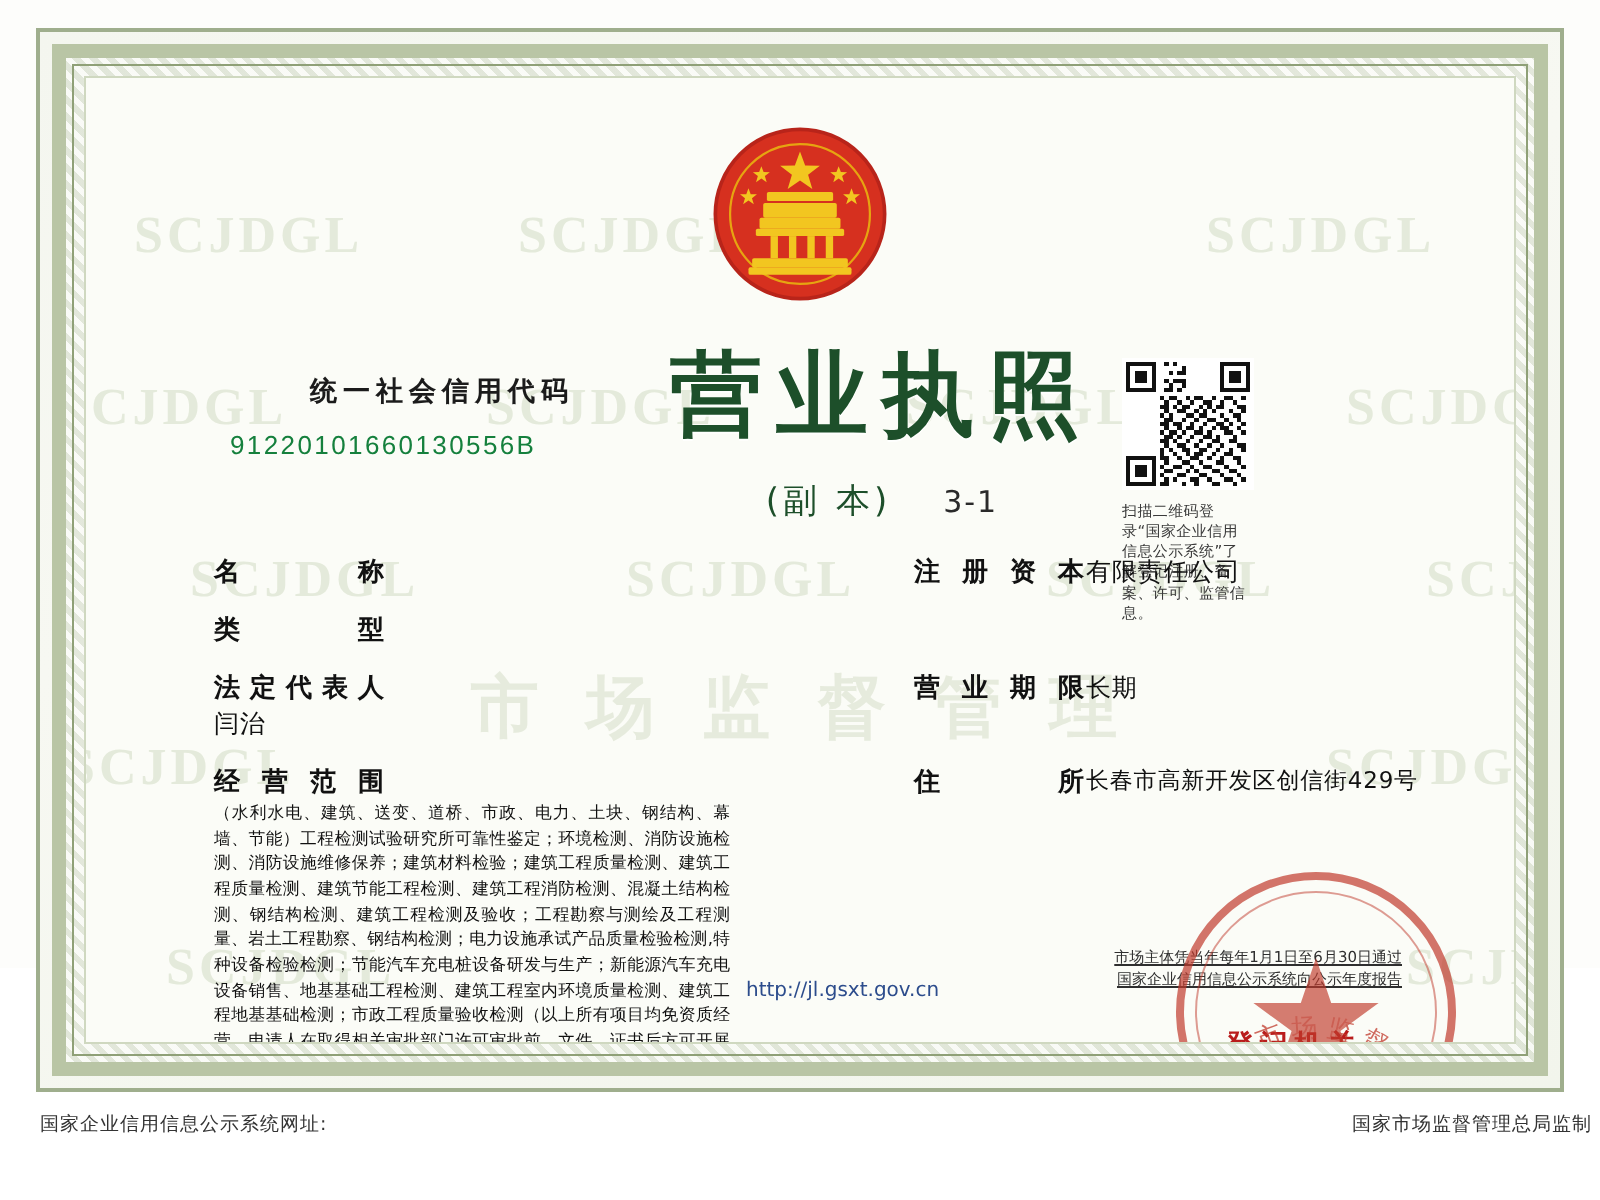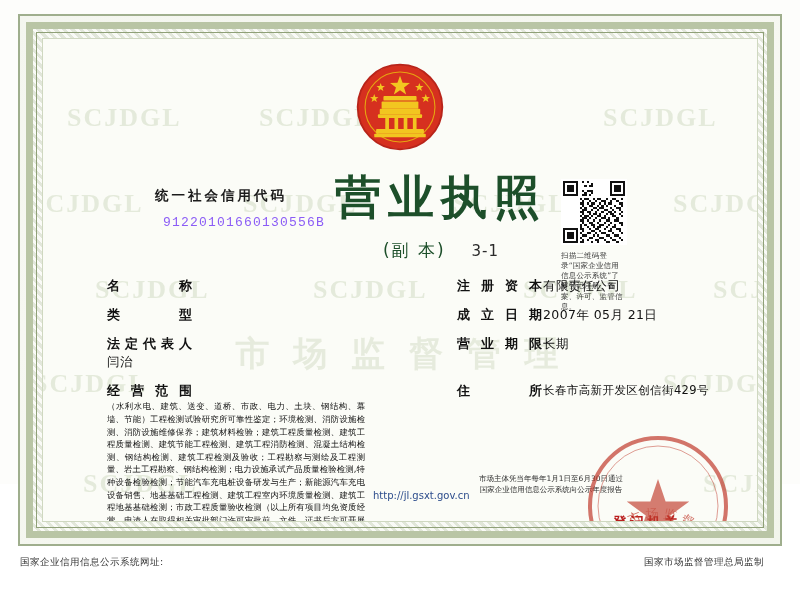--- a/index.html
+++ b/index.html
@@ -145,24 +145,23 @@
   .credit-label {
     font-size: 13.5px;
     color: #1b1b1b;
     letter-spacing: 3px;
     font-weight: 600;
     margin-left: 40px;
   }
   .credit-value {
     margin-top: 10px;
     font-size: 13px;
-    color: #8b5cf6;
+    color: #15803d;
     letter-spacing: 1.2px;
-    font-family: Liberation Mono, monospace;
-    margin-left: 48px;
+    font-family: Liberation Sans, sans-serif;
   }
 
   
   .qr-wrap {
     position: absolute;
     right: 58px;
     top: 140px;
     width: 138px;
     z-index: 5;
     display: flex;
@@ -264,26 +263,27 @@
     letter-spacing: 3px;
     color: #b91c1c;
     z-index: 6;
   }
 
   
   .notes {
     position: absolute;
     right: 56px;
     bottom: 26px;
-    text-align: center;
+    text-align: right;
     font-size: 7.5px;
     line-height: 1.5;
     color: #2f2f2f;
     z-index: 5;
     width: 300px;
+    text-decoration: underline;
   }
   .url {
     position: absolute;
     left: 330px;
     bottom: 20px;
     font-size: 10px;
     color: #2c4c8c;
     z-index: 5;
   }
 
@@ -291,21 +291,21 @@
   .footer-left {
     position: absolute;
     left: 20px;
     top: 556px;
     font-size: 9.5px;
     color: #333;
     letter-spacing: .5px;
   }
   .footer-right {
     position: absolute;
-    right: 36px;
+    right: 4px;
     top: 556px;
     font-size: 9.5px;
     color: #333;
     letter-spacing: .5px;
   }
 </style>
 </head>
 <body>
 
 <div class="page">
@@ -548,24 +548,20 @@
           <div class="col-right">
             <div class="lbl">注册资本</div>
             <div class="val">有限责任公司</div>
           </div>
         </div>
 
         <div class="row">
           <div class="col-left">
             <div class="lbl">类　　型</div>
           </div>
-          <div class="col-right">
-            <div class="lbl">成立日期</div>
-            <div class="val">2007年 05月 21日</div>
-          </div>
         </div>
 
         <div class="row">
           <div class="col-left">
             <div class="lbl">法定代表人</div>
             <div class="val">闫治</div>
           </div>
           <div class="col-right">
             <div class="lbl">营业期限</div>
             <div class="val">长期</div>

